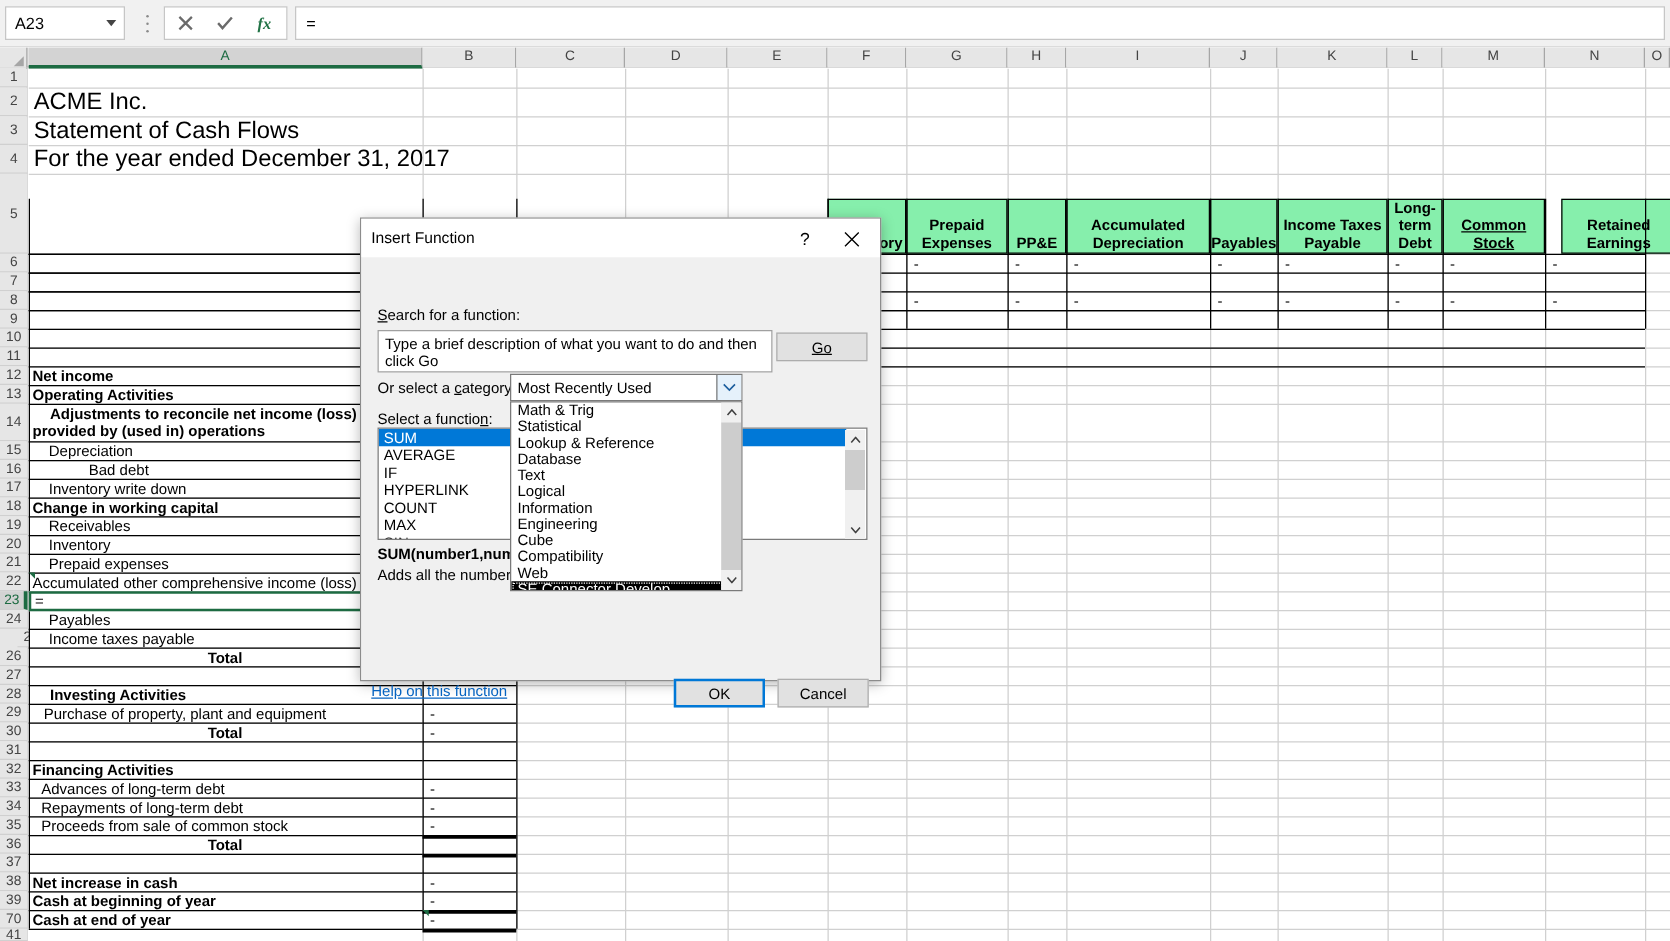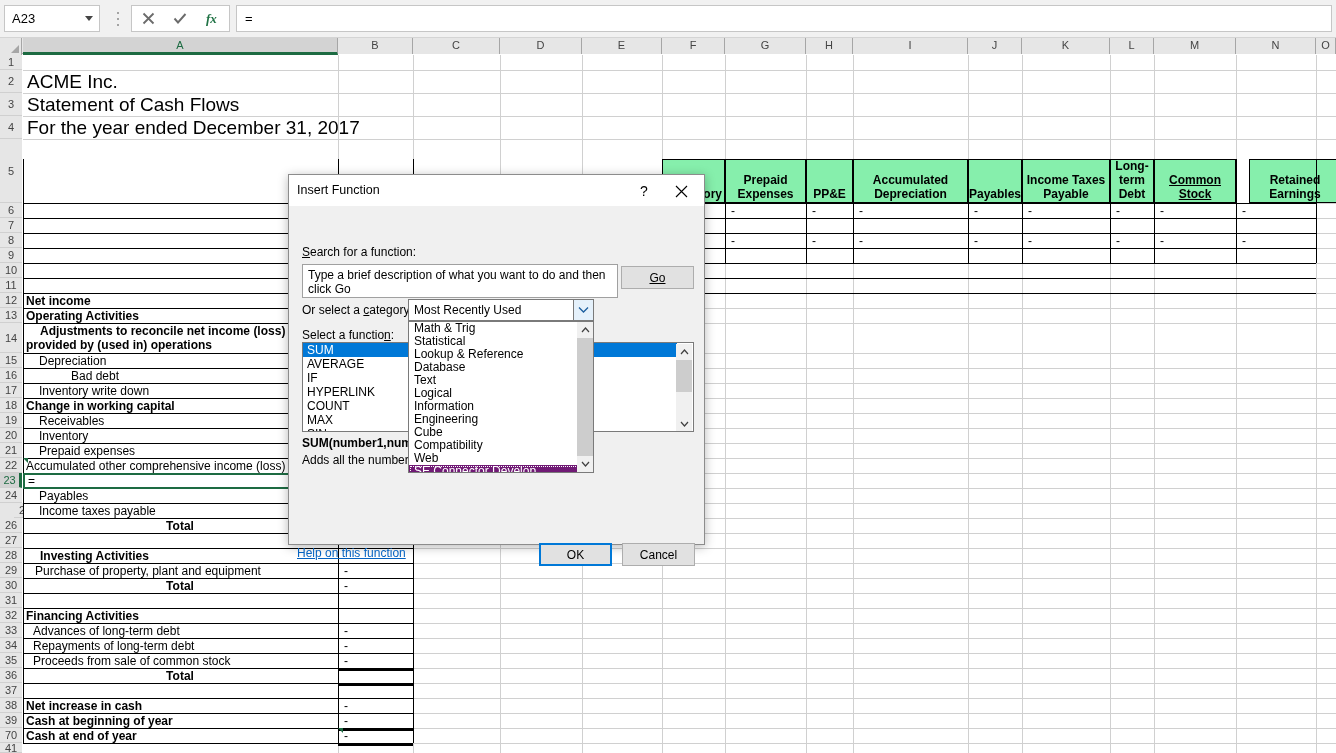--- a/index.html
+++ b/index.html
@@ -321,21 +321,21 @@
     z-index: 60;
     overflow: hidden;
   }
   .cd-item {
     height: 13px;
     font-size: 12px;
     line-height: 13px;
     padding-left: 5px;
     color: #000;
   }
-  .cd-item.sel { background: #701a75; color: #ffffff; outline: 1px dotted #ffffff; outline-offset: -2px; }
+  .cd-item.sel { background: #000000; color: #ffffff; outline: 1px dotted #ffffff; outline-offset: -2px; }
   #cd-scroll {
     position: absolute; right: 0; top: 0;
     width: 16px; height: 150px;
     background: #f0f0f0;
   }
   #cd-thumb {
     position: absolute; left: 0; top: 16px;
     width: 16px; height: 118px;
     background: #cdcdcd;
   }

